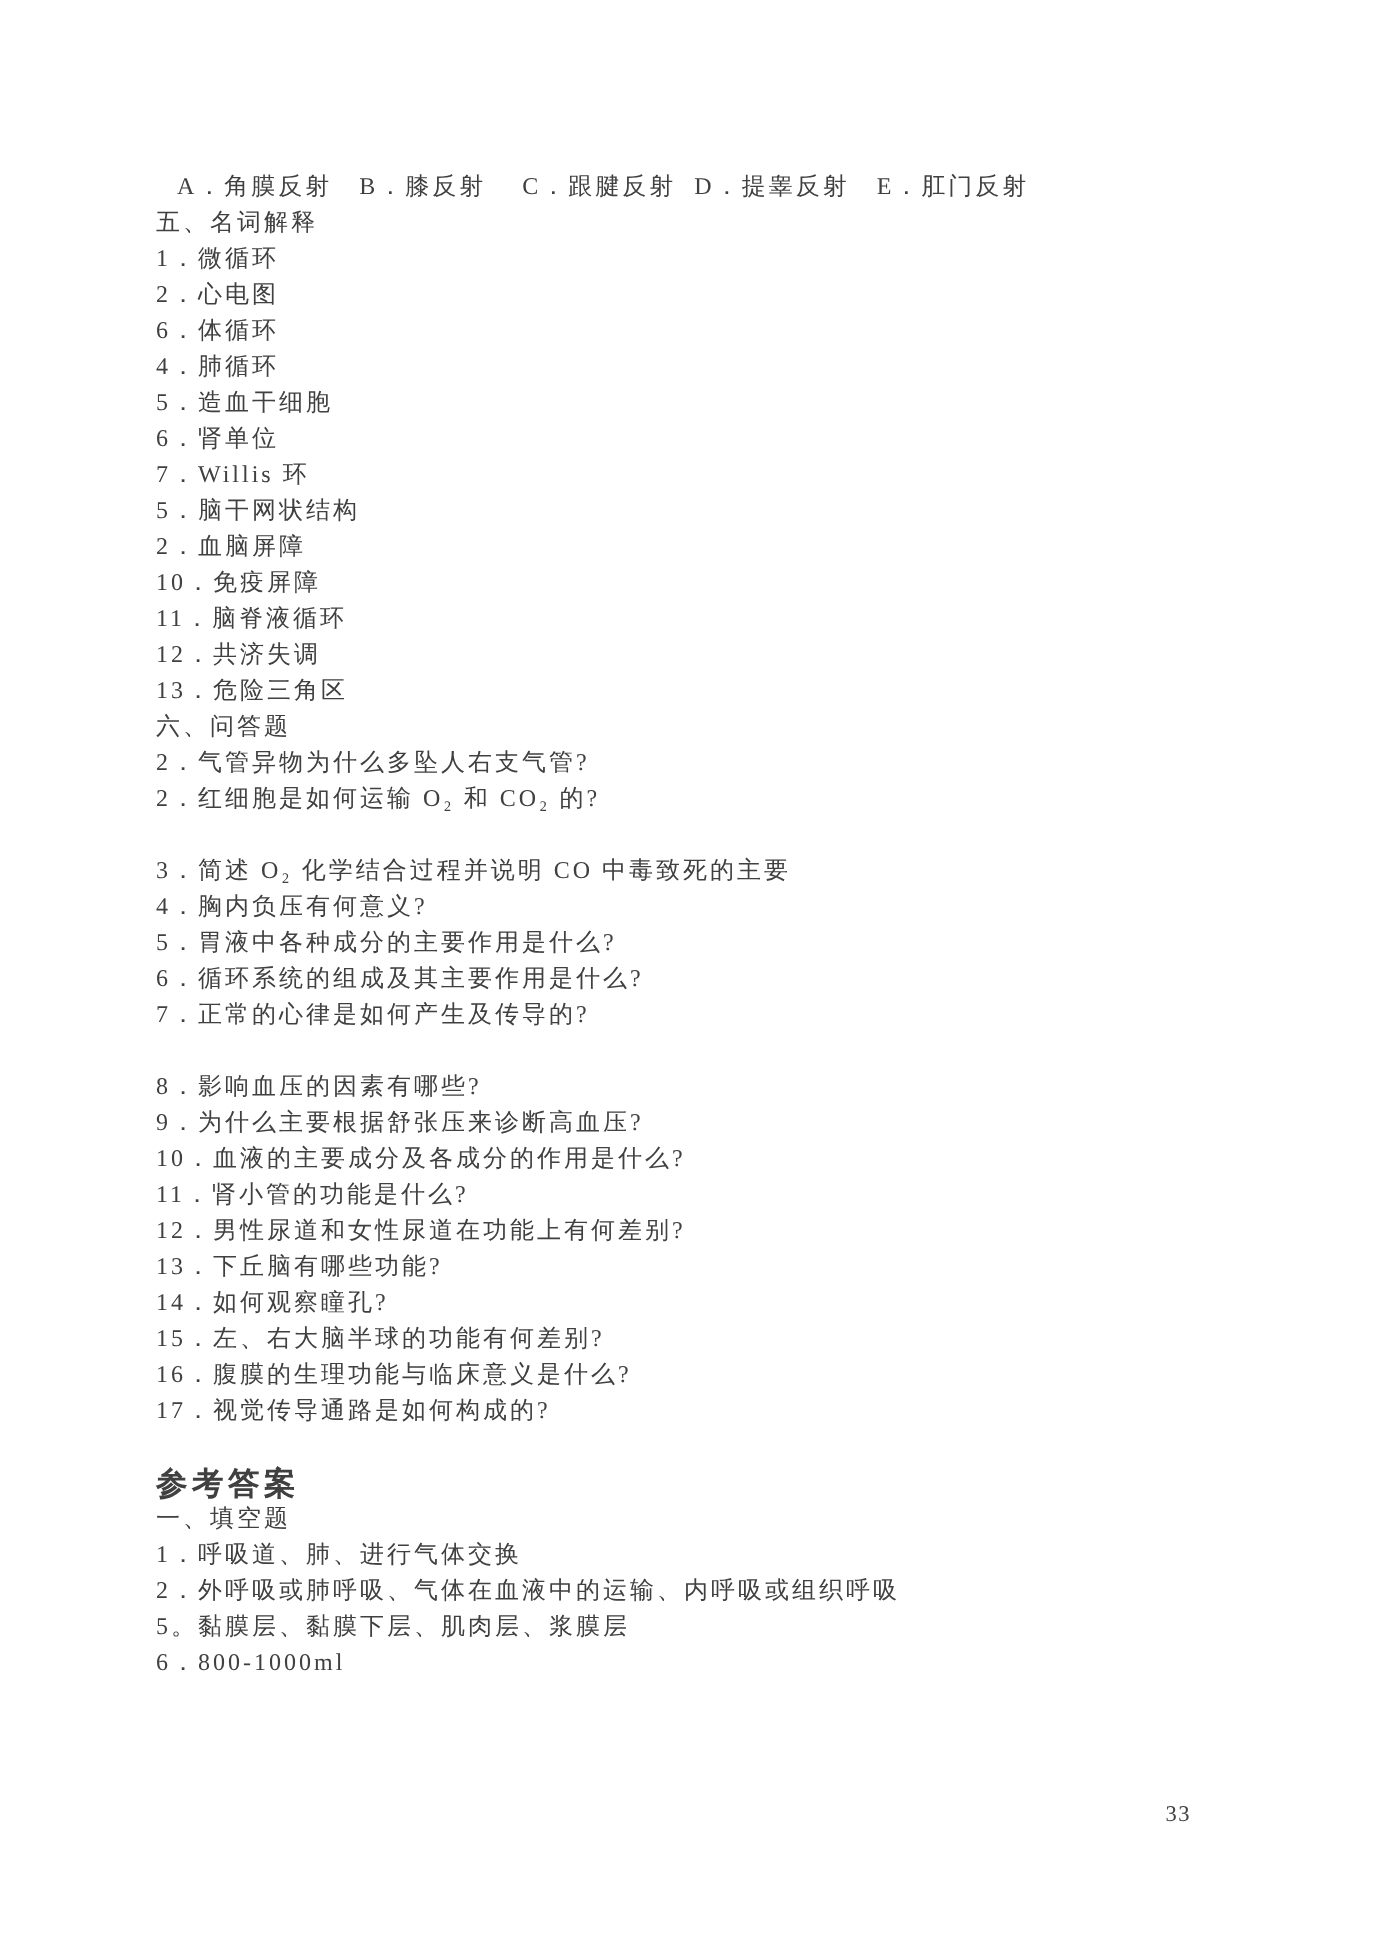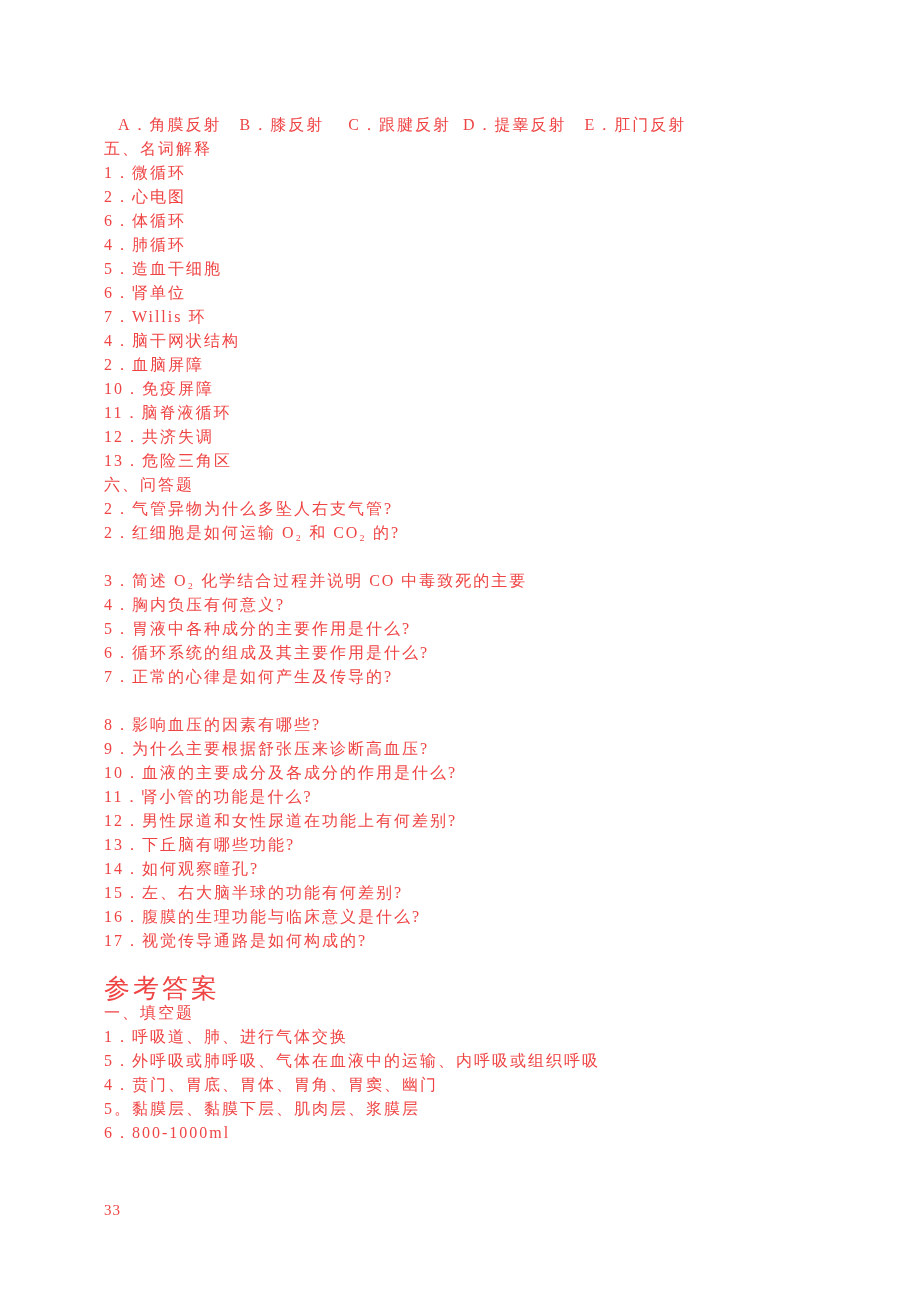--- a/index.html
+++ b/index.html
@@ -6,69 +6,69 @@
     margin: 0;
     padding: 0;
     background: #ffffff;
   }
   .page {
     position: relative;
     width: 920px;
     height: 1302px;
     background: #ffffff;
     font-family: "Liberation Serif", "DejaVu Serif", serif;
-    color: #ef4444;
+    color: #404040;
     overflow: hidden;
   }
   .content {
     position: absolute;
     top: 113px;
     left: 104px;
     width: 710px;
   }
   .line {
     font-size: 16px;
     line-height: 24px;
     min-height: 24px;
     letter-spacing: 2px;
     white-space: pre-wrap;
   }
   .line.options {
     padding-left: 14px;
   }
   .line.heading {
-    font-weight: normal;
-    font-size: 26px;
+    font-weight: bold;
+    font-size: 21px;
     letter-spacing: 3px;
   }
   .footer {
     position: absolute;
     top: 1202px;
     left: 104px;
     width: 690px;
-    text-align: left;
+    text-align: right;
     font-size: 15px;
     letter-spacing: 1px;
   }
 </style>
 </head>
 <body>
 
 <div class="page">
   <div class="content">
       <div class="line options">A．角膜反射   B．膝反射    C．跟腱反射  D．提睾反射   E．肛门反射</div>
       <div class="line body">五、名词解释</div>
       <div class="line body">1．微循环</div>
       <div class="line body">2．心电图</div>
       <div class="line body">6．体循环</div>
       <div class="line body">4．肺循环</div>
       <div class="line body">5．造血干细胞</div>
       <div class="line body">6．肾单位</div>
       <div class="line body">7．Willis 环</div>
-      <div class="line body">4．脑干网状结构</div>
+      <div class="line body">5．脑干网状结构</div>
       <div class="line body">2．血脑屏障</div>
       <div class="line body">10．免疫屏障</div>
       <div class="line body">11．脑脊液循环</div>
       <div class="line body">12．共济失调</div>
       <div class="line body">13．危险三角区</div>
       <div class="line body">六、问答题</div>
       <div class="line body">2．气管异物为什么多坠人右支气管?</div>
       <div class="line body">2．红细胞是如何运输 O₂ 和 CO₂ 的?</div>
       <div class="line blank"></div>
       <div class="line body">3．简述 O₂ 化学结合过程并说明 CO 中毒致死的主要</div>
@@ -84,19 +84,18 @@
       <div class="line body">12．男性尿道和女性尿道在功能上有何差别?</div>
       <div class="line body">13．下丘脑有哪些功能?</div>
       <div class="line body">14．如何观察瞳孔?</div>
       <div class="line body">15．左、右大脑半球的功能有何差别?</div>
       <div class="line body">16．腹膜的生理功能与临床意义是什么?</div>
       <div class="line body">17．视觉传导通路是如何构成的?</div>
       <div class="line blank"></div>
       <div class="line heading">参考答案</div>
       <div class="line body">一、填空题</div>
       <div class="line body">1．呼吸道、肺、进行气体交换</div>
-      <div class="line body">5．外呼吸或肺呼吸、气体在血液中的运输、内呼吸或组织呼吸</div>
-      <div class="line body">4．贲门、胃底、胃体、胃角、胃窦、幽门</div>
+      <div class="line body">2．外呼吸或肺呼吸、气体在血液中的运输、内呼吸或组织呼吸</div>
       <div class="line body">5。黏膜层、黏膜下层、肌肉层、浆膜层</div>
       <div class="line body">6．800-1000ml</div>
     </div>
   <div class="footer">33</div>
 </div>
 
 </body></html>

